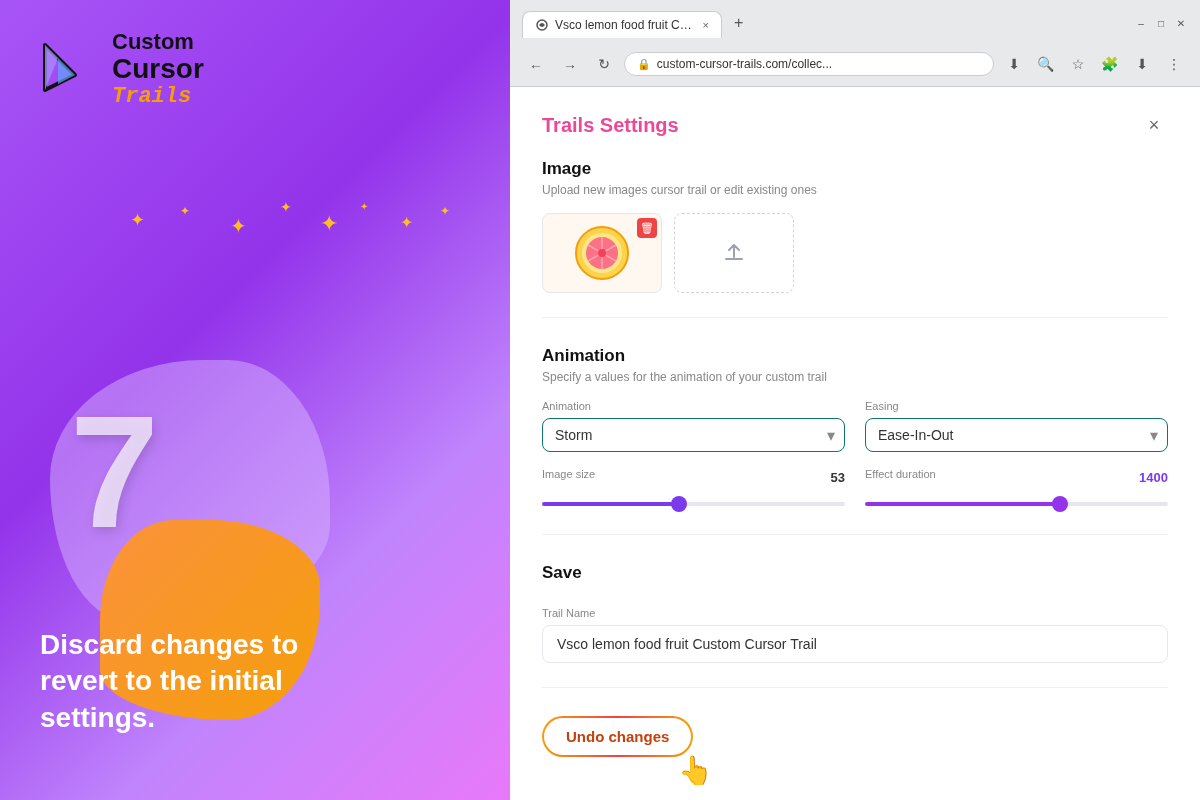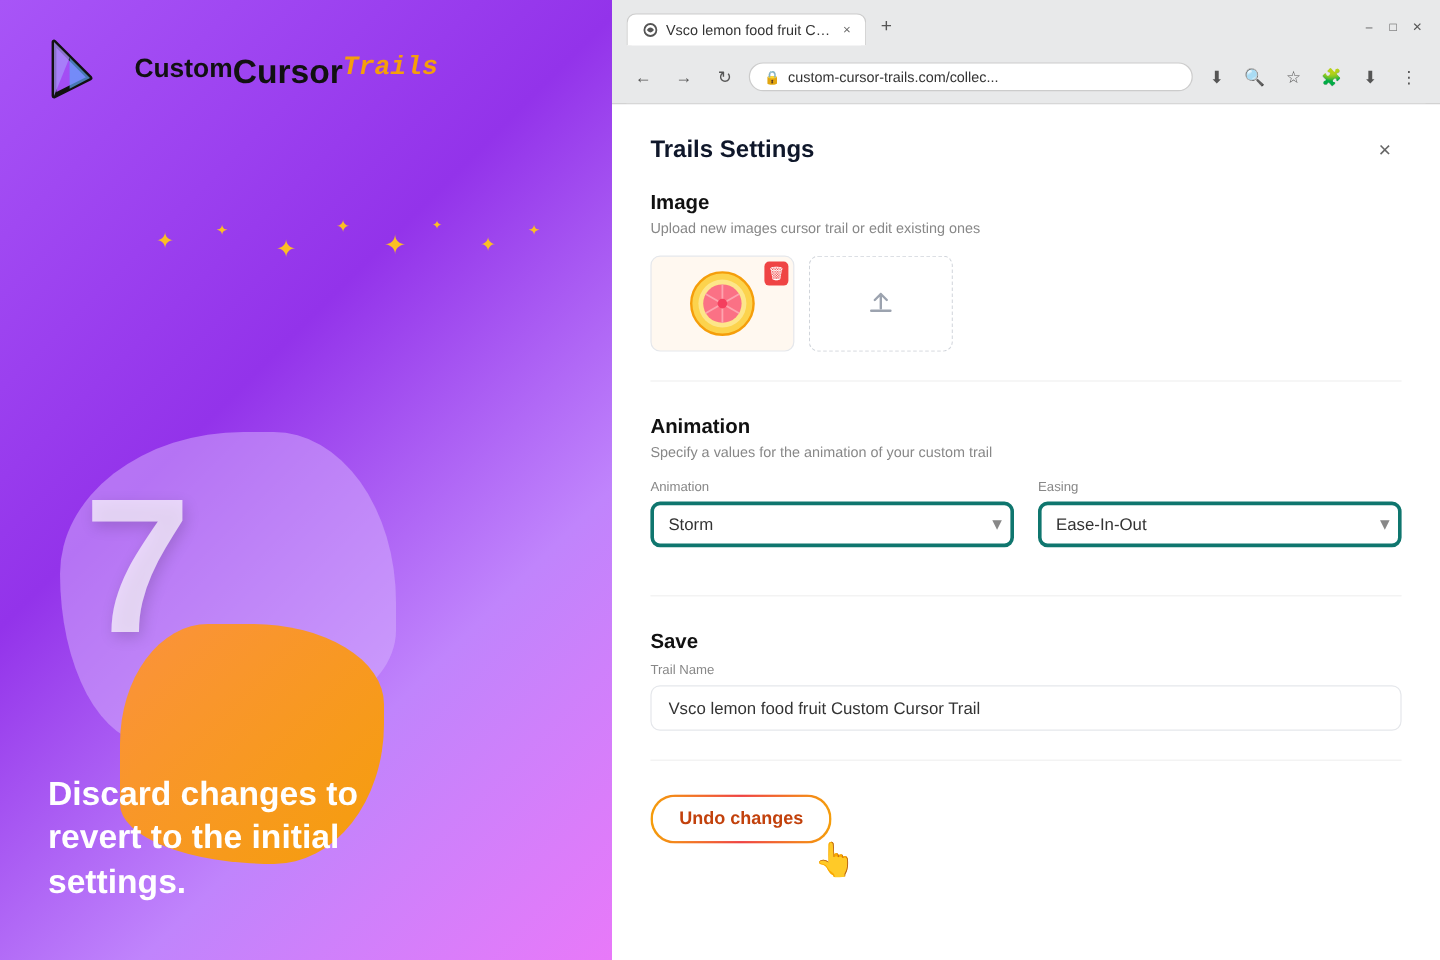--- a/index.html
+++ b/index.html
@@ -31,21 +31,21 @@
       z-index: 2;
     }
 
     .logo-icon {
       width: 60px;
       height: 60px;
     }
 
     .logo-text {
       display: flex;
-      flex-direction: row;
+      flex-direction: column;
       line-height: 1.1;
     }
 
     .logo-custom {
       font-size: 22px;
       font-weight: 700;
       color: #111;
     }
 
     .logo-cursor {
@@ -104,21 +104,21 @@
       font-weight: 900;
       color: rgba(255,255,255,0.7);
       top: 40px;
       left: 50px;
       z-index: 3;
       text-shadow: 2px 4px 12px rgba(0,0,0,0.15);
     }
 
     .hero-text {
       position: absolute;
-      bottom: 47px;
+      bottom: 64px;
       left: 40px;
       z-index: 4;
       color: white;
       font-size: 28px;
       font-weight: 700;
       line-height: 1.3;
       max-width: 330px;
     }
 
     
@@ -271,21 +271,21 @@
     .panel-header {
       display: flex;
       justify-content: space-between;
       align-items: center;
       margin-bottom: 20px;
     }
 
     .panel-title {
       font-size: 20px;
       font-weight: 700;
-      color: #0f172a;
+      color: #ec4899;
     }
 
     .close-btn {
       width: 28px;
       height: 28px;
       display: flex;
       align-items: center;
       justify-content: center;
       cursor: pointer;
       color: #666;
@@ -391,21 +391,21 @@
     }
 
     .select-wrapper {
       position: relative;
       width: 100%;
     }
 
     .select-box {
       width: 100%;
       padding: 8px 12px;
-      border: 3px solid #0f766e;
+      border: 1px solid #0f766e;
       border-radius: 8px;
       background: white;
       font-size: 14px;
       color: #333;
       appearance: none;
       cursor: pointer;
     }
 
     .select-arrow {
       position: absolute;
@@ -661,25 +661,41 @@
           <label class="form-label">Easing</label>
           <div class="select-wrapper">
             <select class="select-box">
               <option>Ease-In-Out</option>
             </select>
             <span class="select-arrow">▾</span>
           </div>
         </div>
       </div>
 
+      <div class="slider-row">
+        <div class="slider-group">
+          <div class="slider-header">
+            <span class="form-label">Image size</span>
+            <span class="slider-value">53</span>
+          </div>
+          <input type="range" class="slider-purple" min="0" max="100" value="45" style="">
+        </div>
+        <div class="slider-group">
+          <div class="slider-header">
+            <span class="form-label">Effect duration</span>
+            <span class="slider-value accent">1400</span>
+          </div>
+          <input type="range" class="slider-pink" min="0" max="2000" value="1300" style="">
+        </div>
+      </div>
     </div>
 
     <div class="section">
       <div class="section-title">Save</div>
-      <label class="form-label" style="margin-top:8px;display:block;">Trail Name</label>
+      <label class="form-label" style="margin-top:24px;display:block;">Trail Name</label>
       <input type="text" class="text-input" value="Vsco lemon food fruit Custom Cursor Trail" style="">
     </div>
 
     <div class="footer-buttons">
       <div style="position:relative;display:inline-block;">
         <button class="btn-undo">Undo changes</button>
         <span class="cursor-hand">👆</span>
       </div>
     </div>
   </div>

